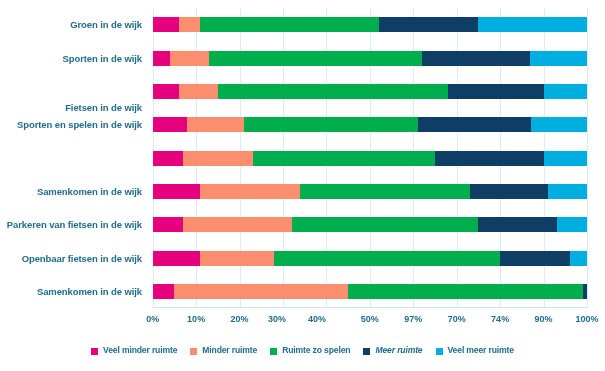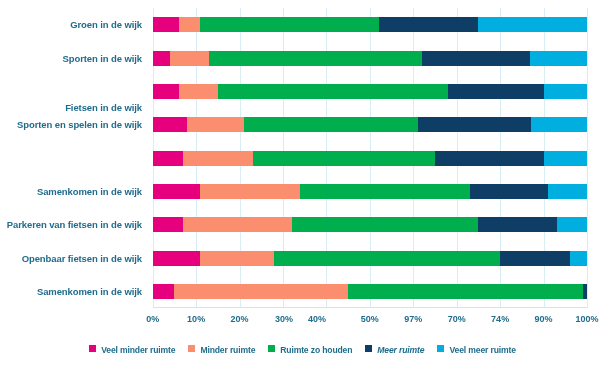--- a/index.html
+++ b/index.html
@@ -100,21 +100,21 @@
     top: 341px;
     width: 605px;
     height: 18px;
     display: flex;
     justify-content: center;
     align-items: center;
     gap: 13px;
   }
   .legend-item {
     display: flex;
-    align-items: flex-start;
+    align-items: flex-end;
     gap: 5px;
     white-space: nowrap;
   }
   .legend-swatch {
     width: 7px;
     height: 7px;
     display: block;
   }
   .legend-text {
     color: #1F6C8C;
@@ -221,42 +221,42 @@
           </div>
         </div>
     </div>
 
   </div>
 
   <div class="ticks">
       <div class="tick" style="left: 152.7px; color: rgb(31, 108, 140);">0%</div>
       <div class="tick" style="left: 196.13px; color: rgb(31, 108, 140);">10%</div>
       <div class="tick" style="left: 239.56px; color: rgb(31, 108, 140);">20%</div>
-      <div class="tick" style="left: 284px; color: rgb(31, 108, 140);">30%</div>
+      <div class="tick" style="left: 277px; color: rgb(31, 108, 140);">30%</div>
       <div class="tick" style="left: 317px; color: rgb(31, 108, 140);">40%</div>
       <div class="tick" style="left: 369.85px; color: rgb(31, 108, 140);">50%</div>
       <div class="tick" style="left: 413.28px; color: rgb(31, 108, 140);">97%</div>
       <div class="tick" style="left: 456.71px; color: rgb(31, 108, 140);">70%</div>
       <div class="tick" style="left: 500.14px; color: rgb(31, 108, 140);">74%</div>
       <div class="tick" style="left: 543.57px; color: rgb(31, 108, 140);">90%</div>
       <div class="tick" style="left: 587px; color: rgb(31, 108, 140);">100%</div>
     </div>
 
   <div class="legend">
       <div class="legend-item">
         <span class="legend-swatch" style="background: rgb(230, 0, 126);"></span>
         <span class="legend-text" style="color: rgb(31, 108, 140);">Veel minder ruimte</span>
       </div>
       <div class="legend-item">
         <span class="legend-swatch" style="background: rgb(250, 142, 110);"></span>
         <span class="legend-text" style="color: rgb(31, 108, 140);">Minder ruimte</span>
       </div>
       <div class="legend-item">
         <span class="legend-swatch" style="background: rgb(0, 174, 77);"></span>
-        <span class="legend-text" style="color: rgb(31, 108, 140);">Ruimte zo houden</span>
+        <span class="legend-text" style="color: rgb(31, 108, 140);">Ruimte zo spelen</span>
       </div>
       <div class="legend-item">
         <span class="legend-swatch" style="background: rgb(14, 61, 102);"></span>
         <span class="legend-text" style="color: rgb(31, 108, 140); font-style: italic;">Meer ruimte</span>
       </div>
       <div class="legend-item">
         <span class="legend-swatch" style="background: rgb(0, 174, 224);"></span>
         <span class="legend-text" style="color: rgb(31, 108, 140);">Veel meer ruimte</span>
       </div>
     </div>

